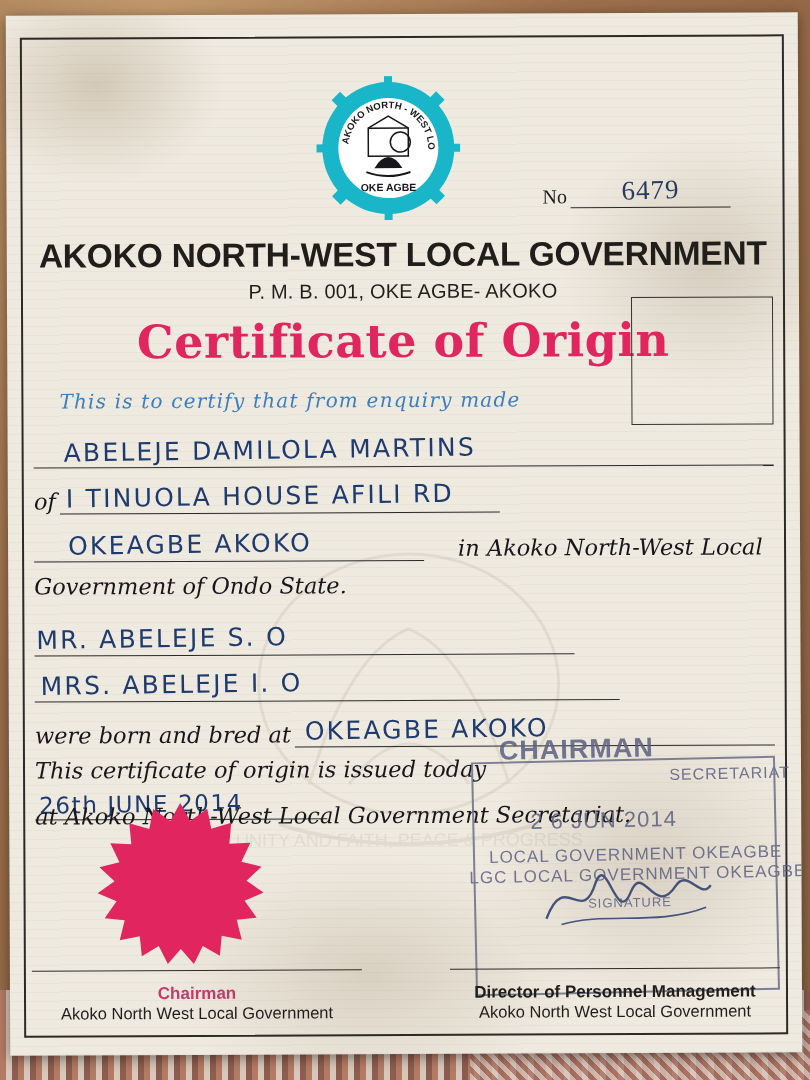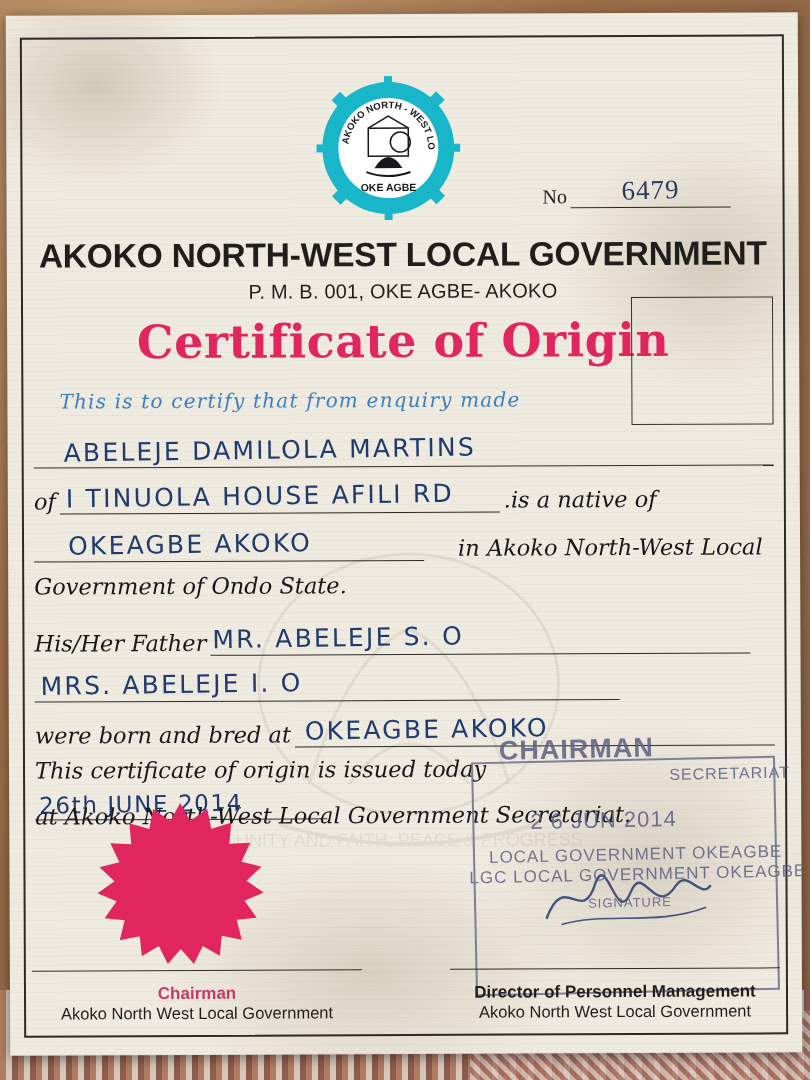--- a/index.html
+++ b/index.html
@@ -218,36 +218,34 @@
         <span class="fill" style="width:740px;height:38px;">
           <span class="hw" style="left:30px;">ABELEJE DAMILOLA MARTINS</span>
         </span>
       </div>
 
       <div class="row" style="height:48px;">
         <span class="pt">of</span>
         <span class="fill" style="width:440px;height:36px;">
           <span class="hw" style="left:6px;">I TINUOLA HOUSE AFILI RD</span>
         </span>
-        <span class="pt">.is a native of</span>
       </div>
 
       <div class="row" style="height:48px;">
         <span class="fill" style="width:390px;height:36px;">
           <span class="hw" style="left:34px;">OKEAGBE AKOKO</span>
         </span>
         <span class="pt" style="padding-left:30px;">in Akoko North-West Local</span>
       </div>
 
       <div class="row" style="height:46px;">
         <span class="pt">Government of Ondo State.</span>
       </div>
 
       <div class="row" style="height:46px;">
-        <span class="pt">His/Her Father</span>
         <span class="fill" style="width:540px;height:36px;">
           <span class="hw" style="left:2px;">MR. ABELEJE S. O</span>
         </span>
       </div>
 
       <div class="row" style="height:46px;">
         <span class="fill" style="width:585px;height:36px;">
           <span class="hw" style="left:6px;">MRS. ABELEJE I. O</span>
         </span>
       </div>

